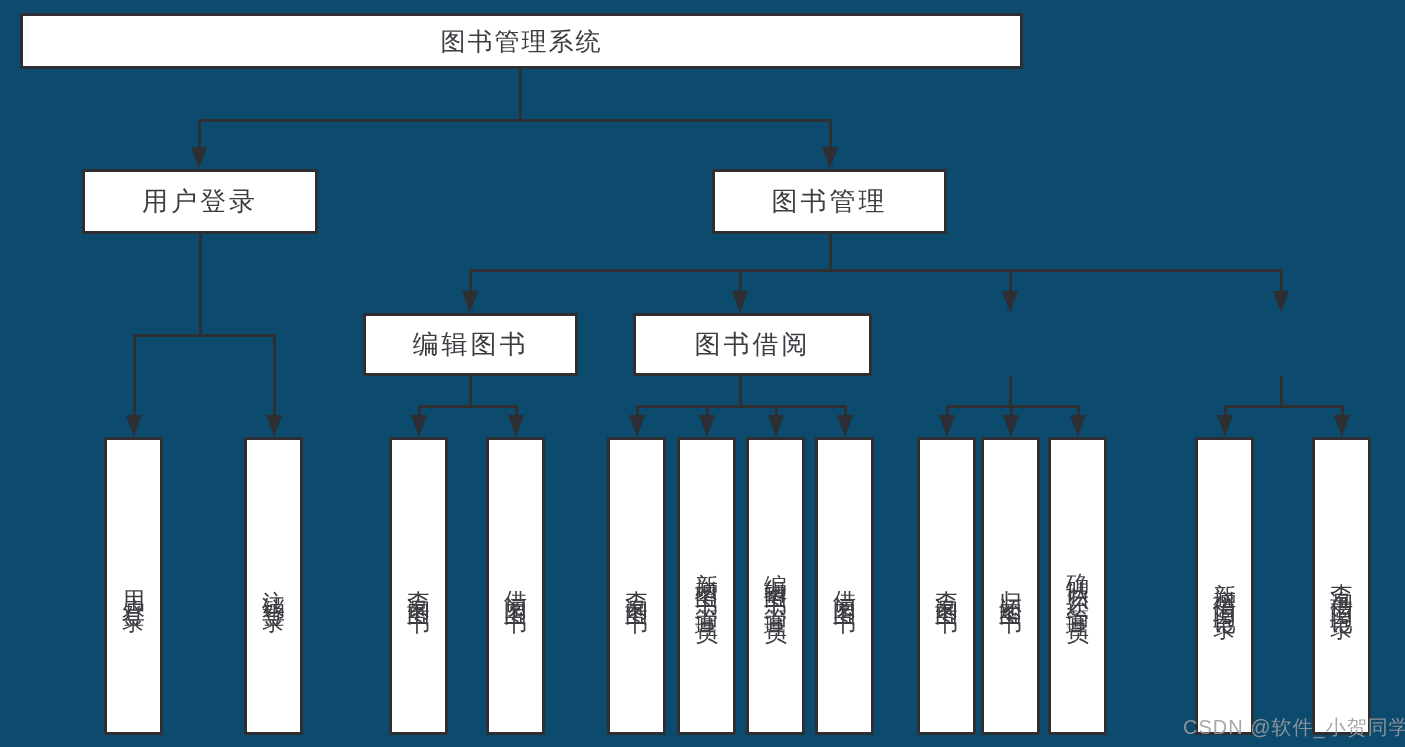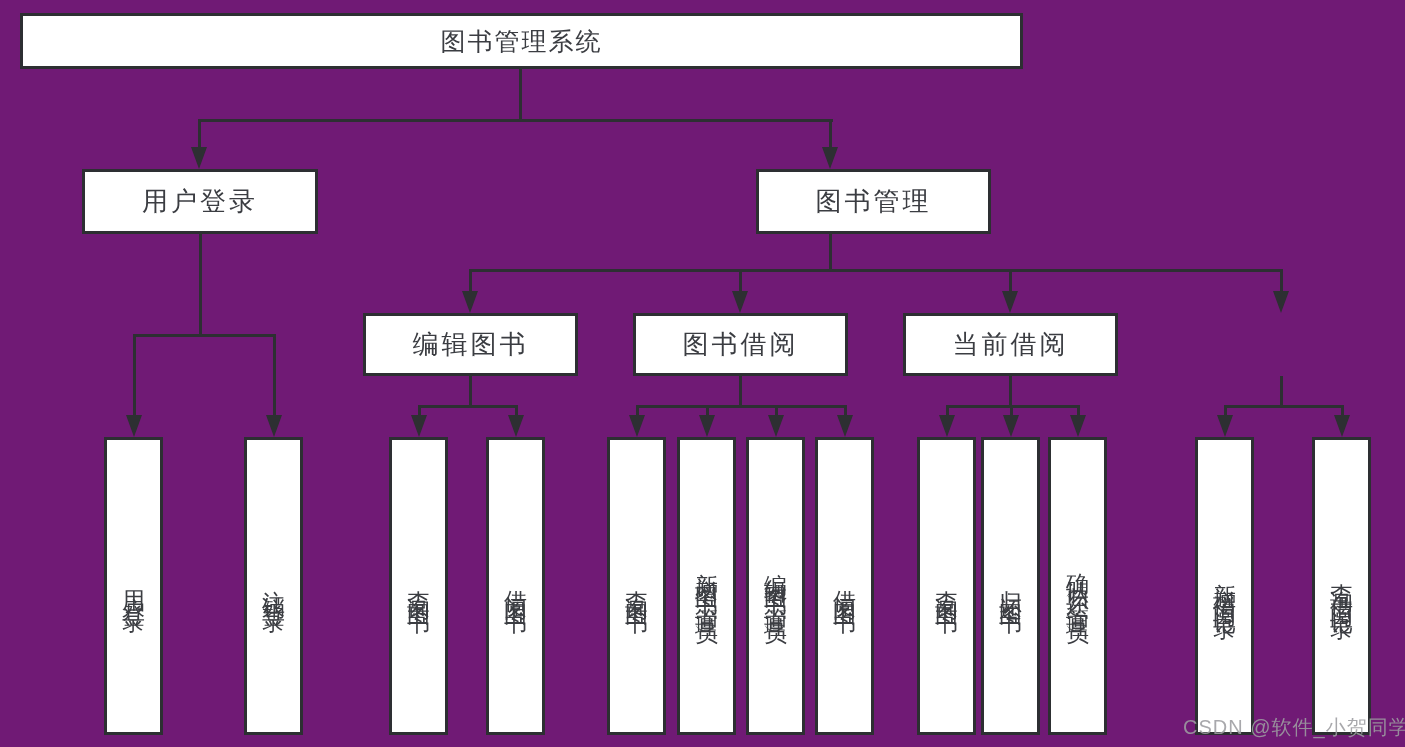--- a/index.html
+++ b/index.html
@@ -1,19 +1,19 @@
 <!DOCTYPE html>
 <html><head>
 <meta charset="utf-8">
 <style>
   html,body{margin:0;padding:0;background:#fff;}
   #canvas{
     position:relative;
     width:1405px;height:747px;
-    background:#701a75;
+    background:#0c4a6e;
     font-family:"Liberation Sans","DejaVu Sans",sans-serif;
     overflow:hidden;
     --line:#2d2f32;
     --text:#3b3d42;
   }
   .box{
     position:absolute;
     box-sizing:border-box;
     border:3px solid var(--line);
     background:#ffffff;
@@ -60,21 +60,21 @@
   <div class="line" style="left:518.5px;top:69px;width:3px;height:52px;"></div>
   <div class="line" style="left:197.5px;top:119px;width:635px;height:3px;"></div>
   <div class="line" style="left:197.5px;top:119px;width:3px;height:30px;"></div>
   <div class="arrow" style="left:191px;top:147px;"></div>
   <div class="line" style="left:828.5px;top:119px;width:3px;height:30px;"></div>
   <div class="arrow" style="left:822px;top:147px;"></div>
 
   <div class="box" style="left:82px;top:169px;width:236px;height:65px;">
     <span class="hlabel">用户登录</span>
   </div>
-  <div class="box" style="left:712px;top:169px;width:235px;height:65px;margin-left:44px;">
+  <div class="box" style="left:712px;top:169px;width:235px;height:65px;">
     <span class="hlabel">图书管理</span>
   </div>
 
   <div class="line" style="left:198.5px;top:234px;width:3px;height:102px;"></div>
   <div class="line" style="left:132.5px;top:334px;width:143px;height:3px;"></div>
   <div class="line" style="left:132.5px;top:334px;width:3px;height:83px;"></div>
   <div class="arrow" style="left:126px;top:415px;"></div>
   <div class="line" style="left:272.5px;top:334px;width:3px;height:83px;"></div>
   <div class="arrow" style="left:266px;top:415px;"></div>
 
@@ -85,25 +85,22 @@
   <div class="line" style="left:738.5px;top:269px;width:3px;height:24px;"></div>
   <div class="arrow" style="left:732px;top:291px;"></div>
   <div class="line" style="left:1008.5px;top:269px;width:3px;height:24px;"></div>
   <div class="arrow" style="left:1002px;top:291px;"></div>
   <div class="line" style="left:1279.5px;top:269px;width:3px;height:24px;"></div>
   <div class="arrow" style="left:1273px;top:291px;"></div>
 
   <div class="box" style="left:363px;top:313px;width:215px;height:63px;">
     <span class="hlabel">编辑图书</span>
   </div>
-  <div class="box" style="left:633px;top:313px;width:215px;height:63px;">
+  <div class="box" style="left:633px;top:313px;width:239px;height:63px;">
     <span class="hlabel">图书借阅</span>
-  </div>
-  <div class="box" style="left:903px;top:313px;width:215px;height:63px;">
-    <span class="hlabel">当前借阅</span>
   </div>
 
   <div class="line" style="left:468.5px;top:376px;width:3px;height:31px;"></div>
   <div class="line" style="left:417.5px;top:405px;width:100px;height:3px;"></div>
   <div class="line" style="left:417.5px;top:405px;width:3px;height:12px;"></div>
   <div class="arrow" style="left:411px;top:415px;"></div>
   <div class="line" style="left:514.5px;top:405px;width:3px;height:12px;"></div>
   <div class="arrow" style="left:508px;top:415px;"></div>
 
   <div class="line" style="left:738.5px;top:376px;width:3px;height:31px;"></div>

